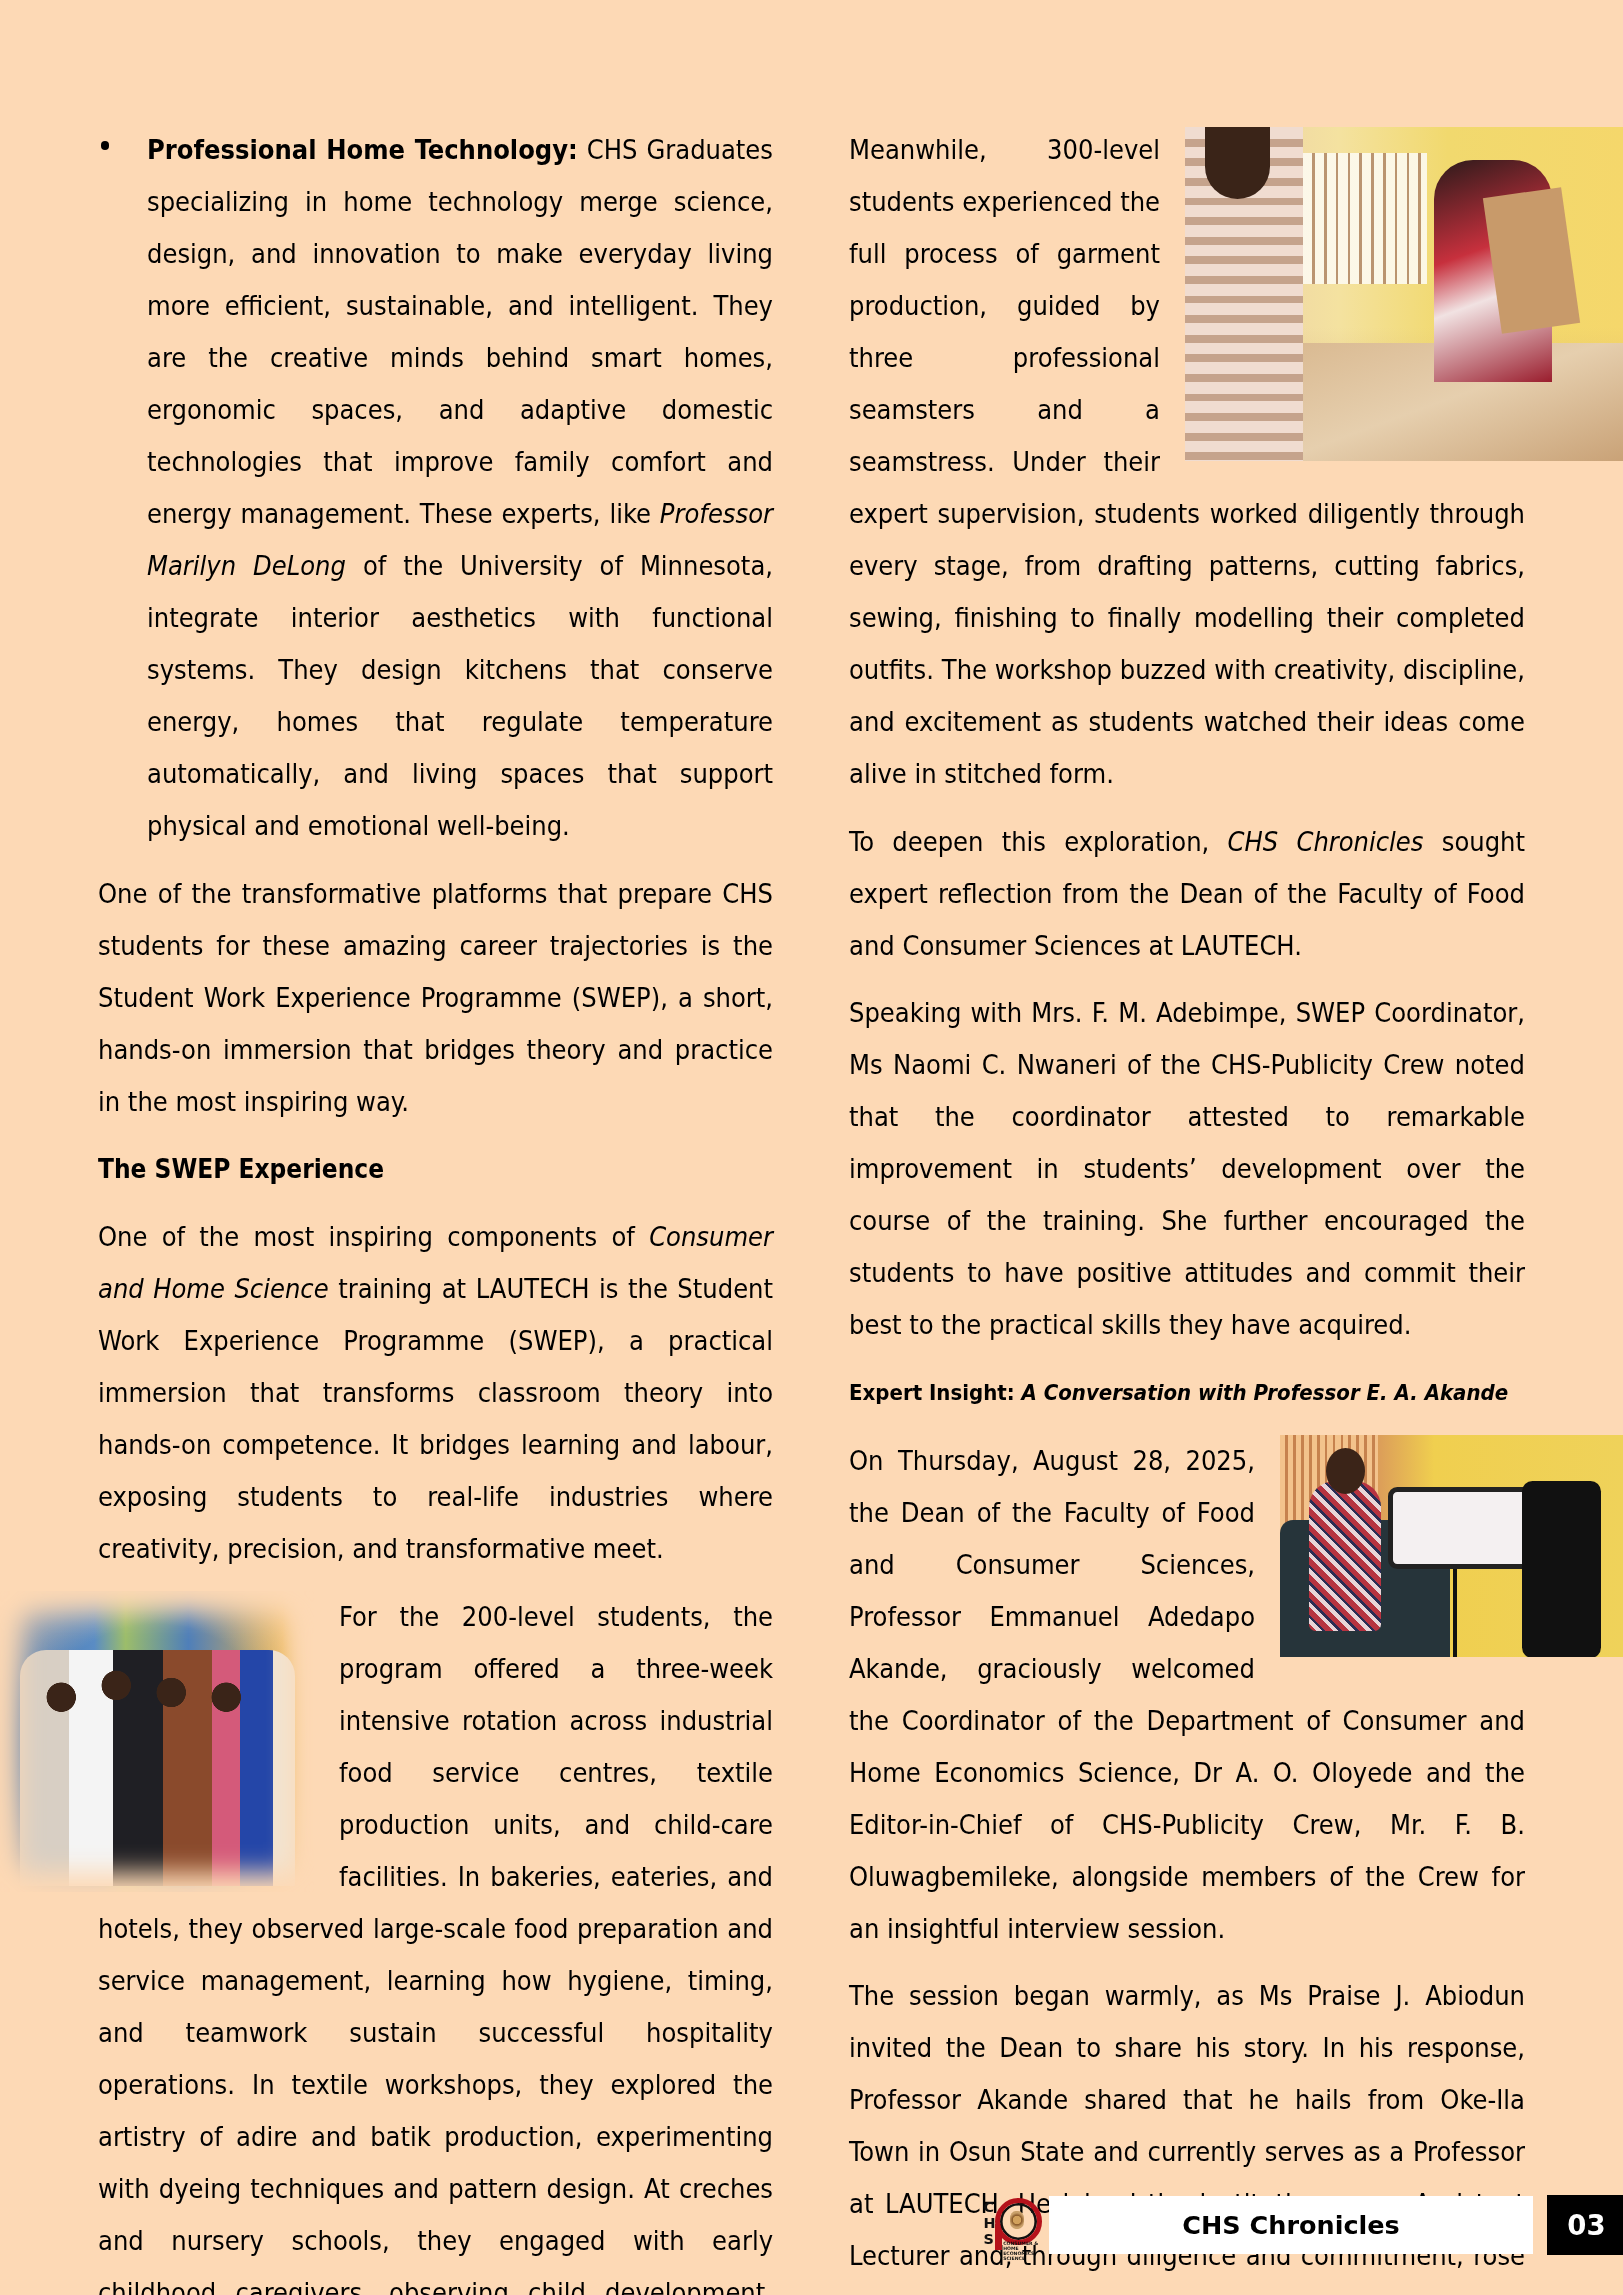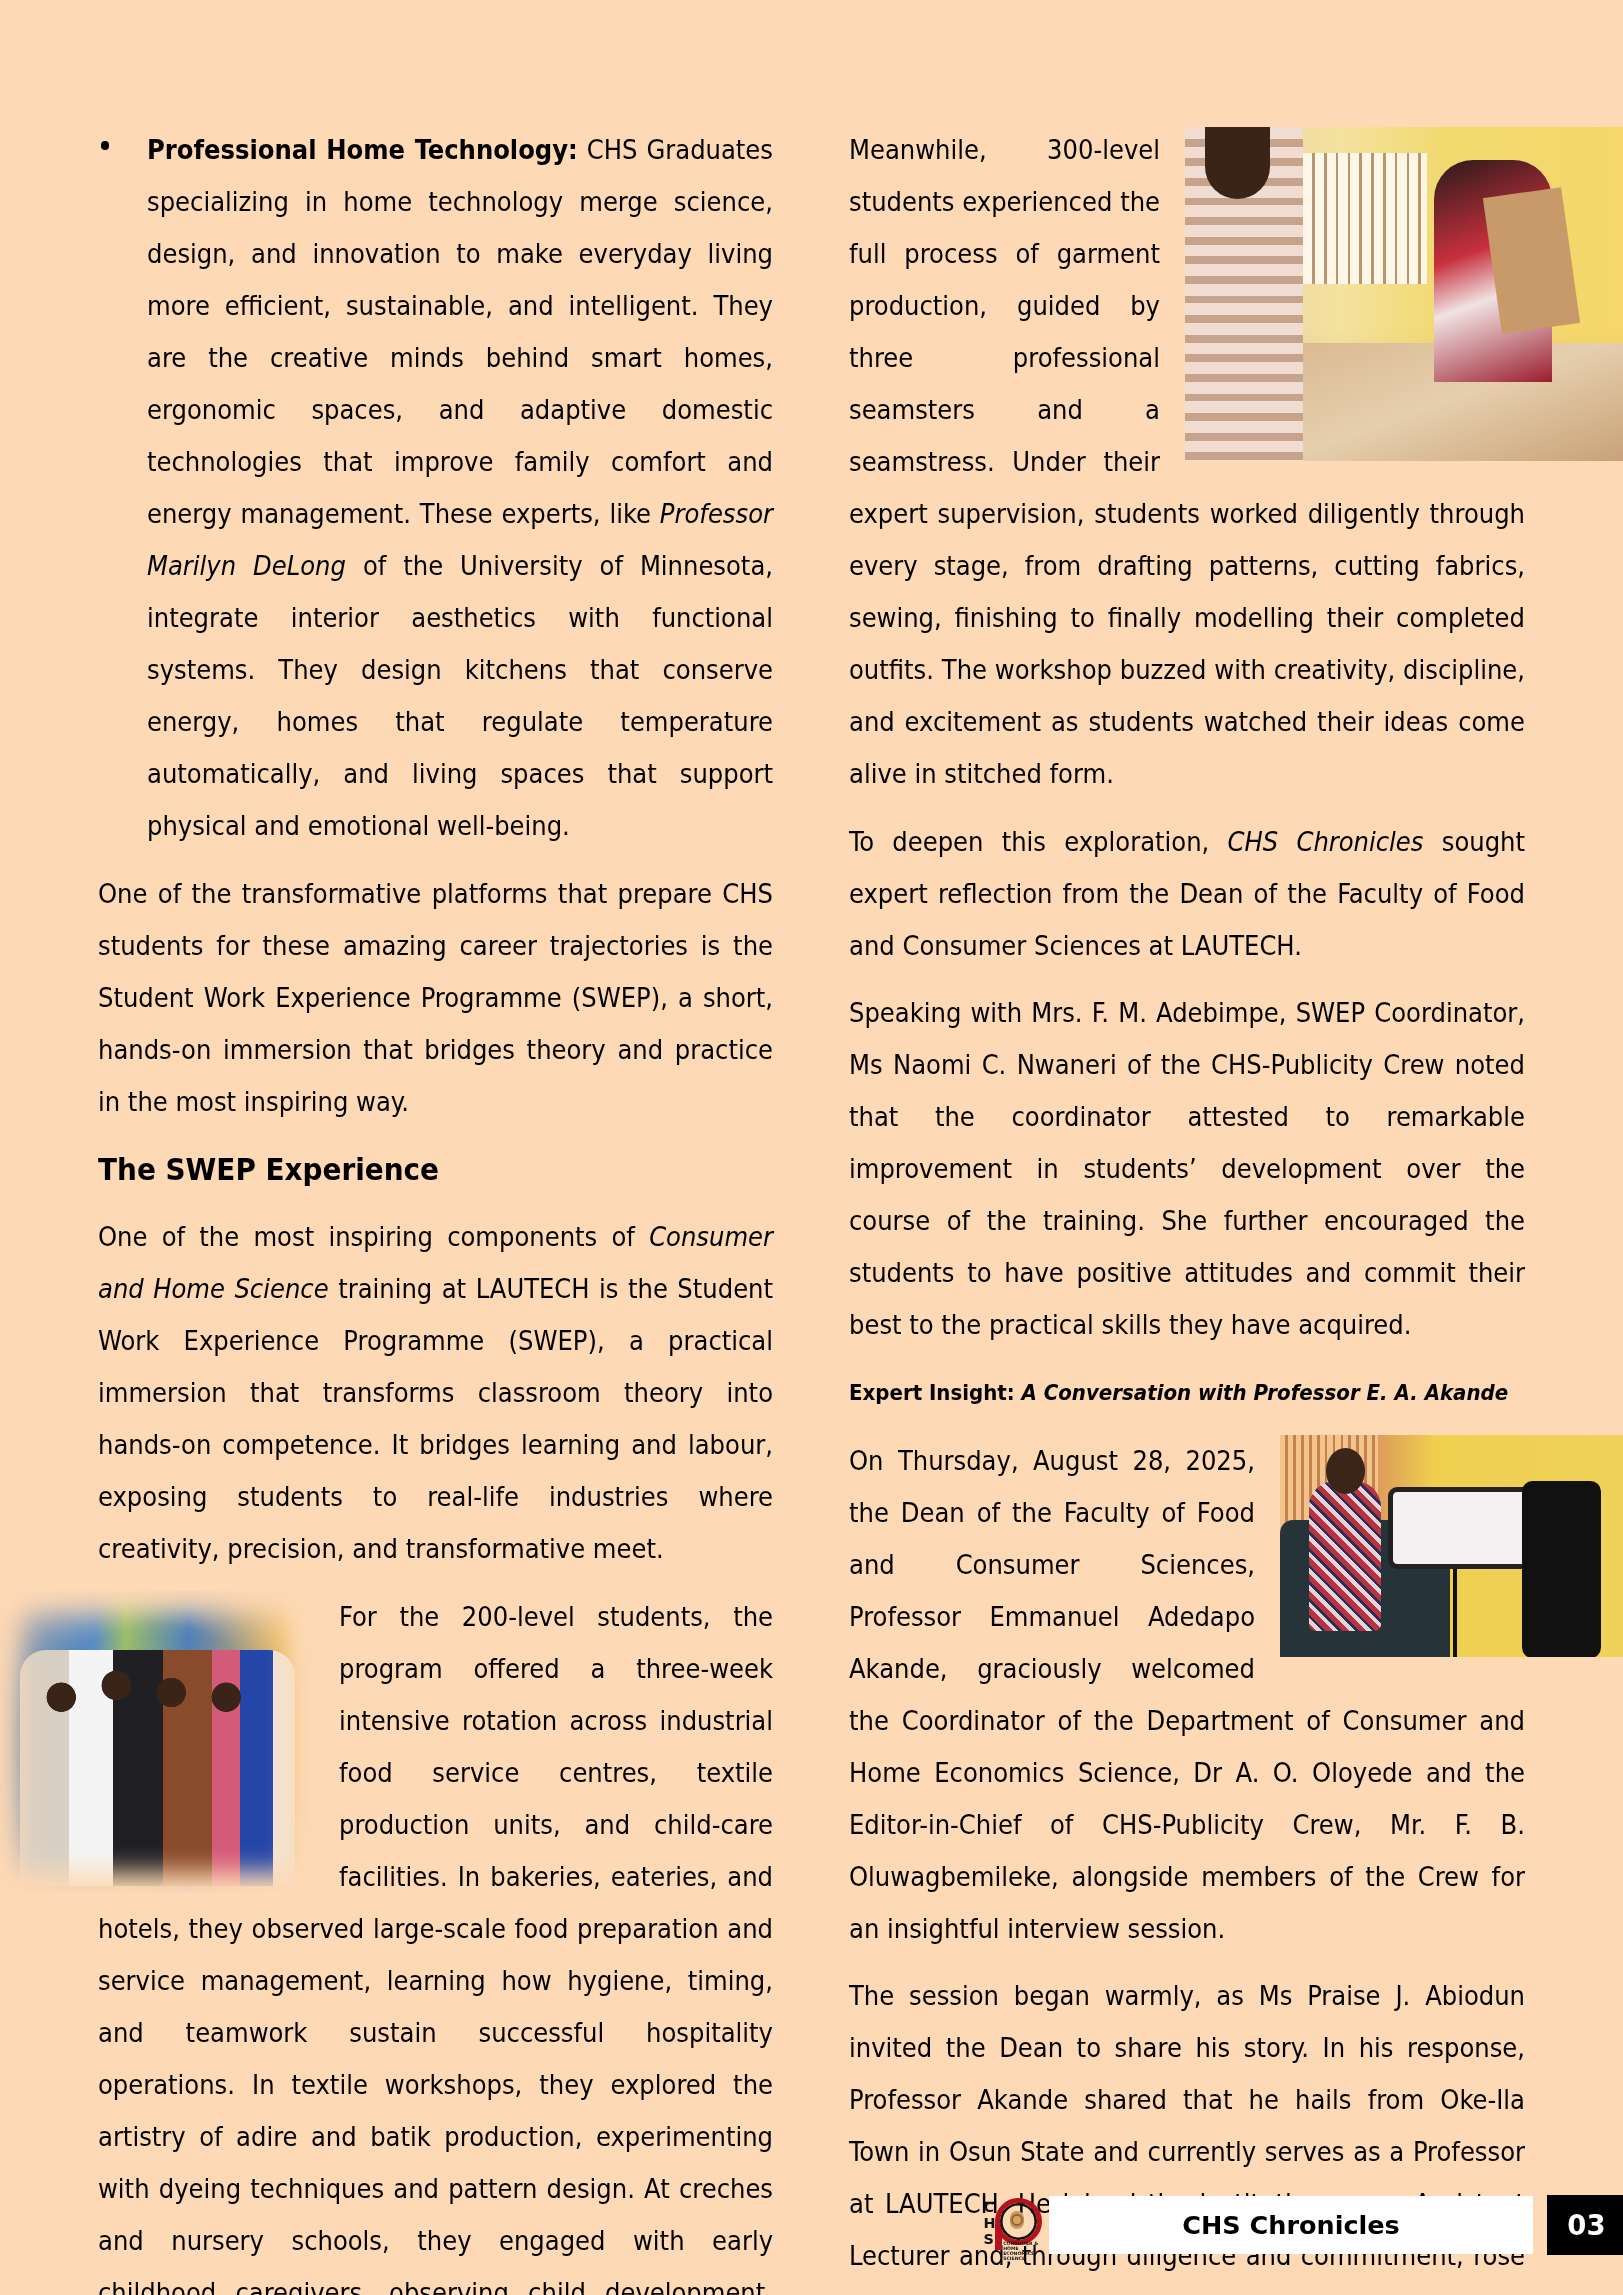--- a/index.html
+++ b/index.html
@@ -166,21 +166,21 @@
 <body>
 
 <div class="col col-left">
   <div class="bullet-item">
     <span class="bullet-dot"></span>
     <b>Professional Home Technology:</b><span> CHS Graduates specializing in home technology merge science, design, and innovation to make everyday living more efficient, sustainable, and intelligent. They are the creative minds behind smart homes, ergonomic spaces, and adaptive domestic technologies that improve family comfort and energy management. These experts, like </span><i>Professor Marilyn DeLong</i><span> of the University of Minnesota, integrate interior aesthetics with functional systems. They design kitchens that conserve energy, homes that regulate temperature automatically, and living spaces that support physical and emotional well-being.</span>
   </div>
 
   <p>One of the transformative platforms that prepare CHS students for these amazing career trajectories is the Student Work Experience Programme (SWEP), a short, hands-on immersion that bridges theory and practice in the most inspiring way.</p>
 
-  <h3 class="heading" style="font-size:31px;">The SWEP Experience</h3>
+  <h3 class="heading" style="font-size:26px;">The SWEP Experience</h3>
 
   <p><span>One of the most inspiring components of </span><i>Consumer and Home Science</i><span> training at LAUTECH is the Student Work Experience Programme (SWEP), a practical immersion that transforms classroom theory into hands-on competence. It bridges learning and labour, exposing students to real-life industries where creativity, precision, and transformative meet.</span></p>
 
   <p>
     <span class="photo photo-left photo-group" title="Group photo of SWEP students with staff">
       <span class="crowd"></span>
       <span class="fade"></span>
     </span>
     <span>For the 200-level students, the program offered a three-week intensive rotation across industrial food service centres, textile production units, and child-care facilities. In bakeries, eateries, and hotels, they observed large-scale food preparation and service management, learning how hygiene, timing, and teamwork sustain successful hospitality operations. In textile workshops, they explored the artistry of adire and batik production, experimenting with dyeing techniques and pattern design. At creches and nursery schools, they engaged with early childhood caregivers, observing child development, play-based learning, and safety routines. They gained valuable insight into nurturing environments that support holistic growth.</span>
   </p>

